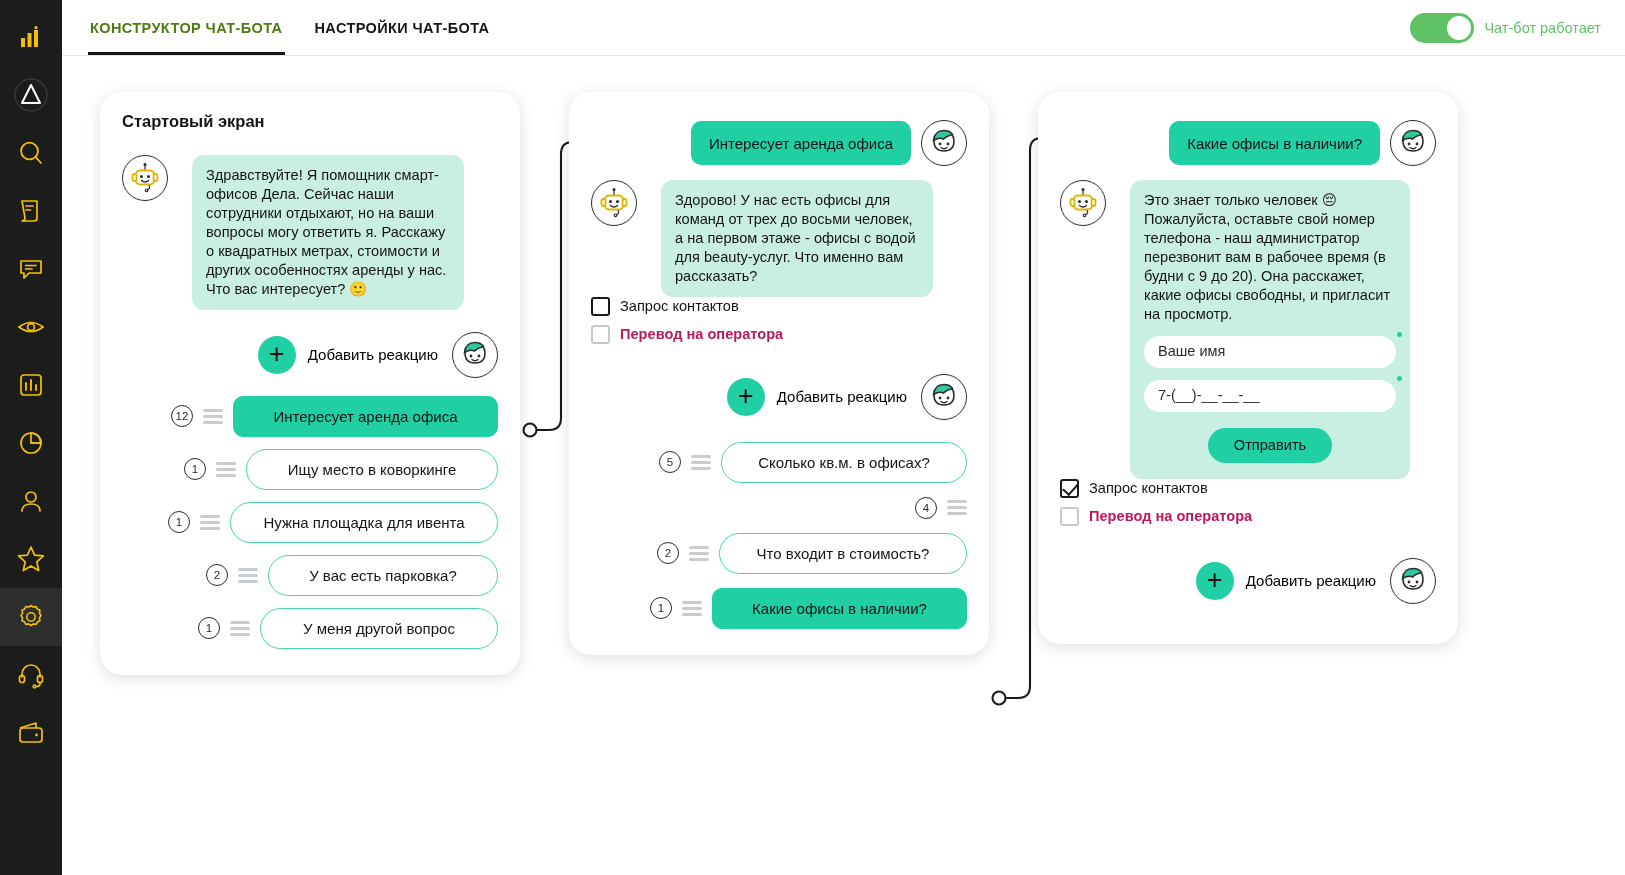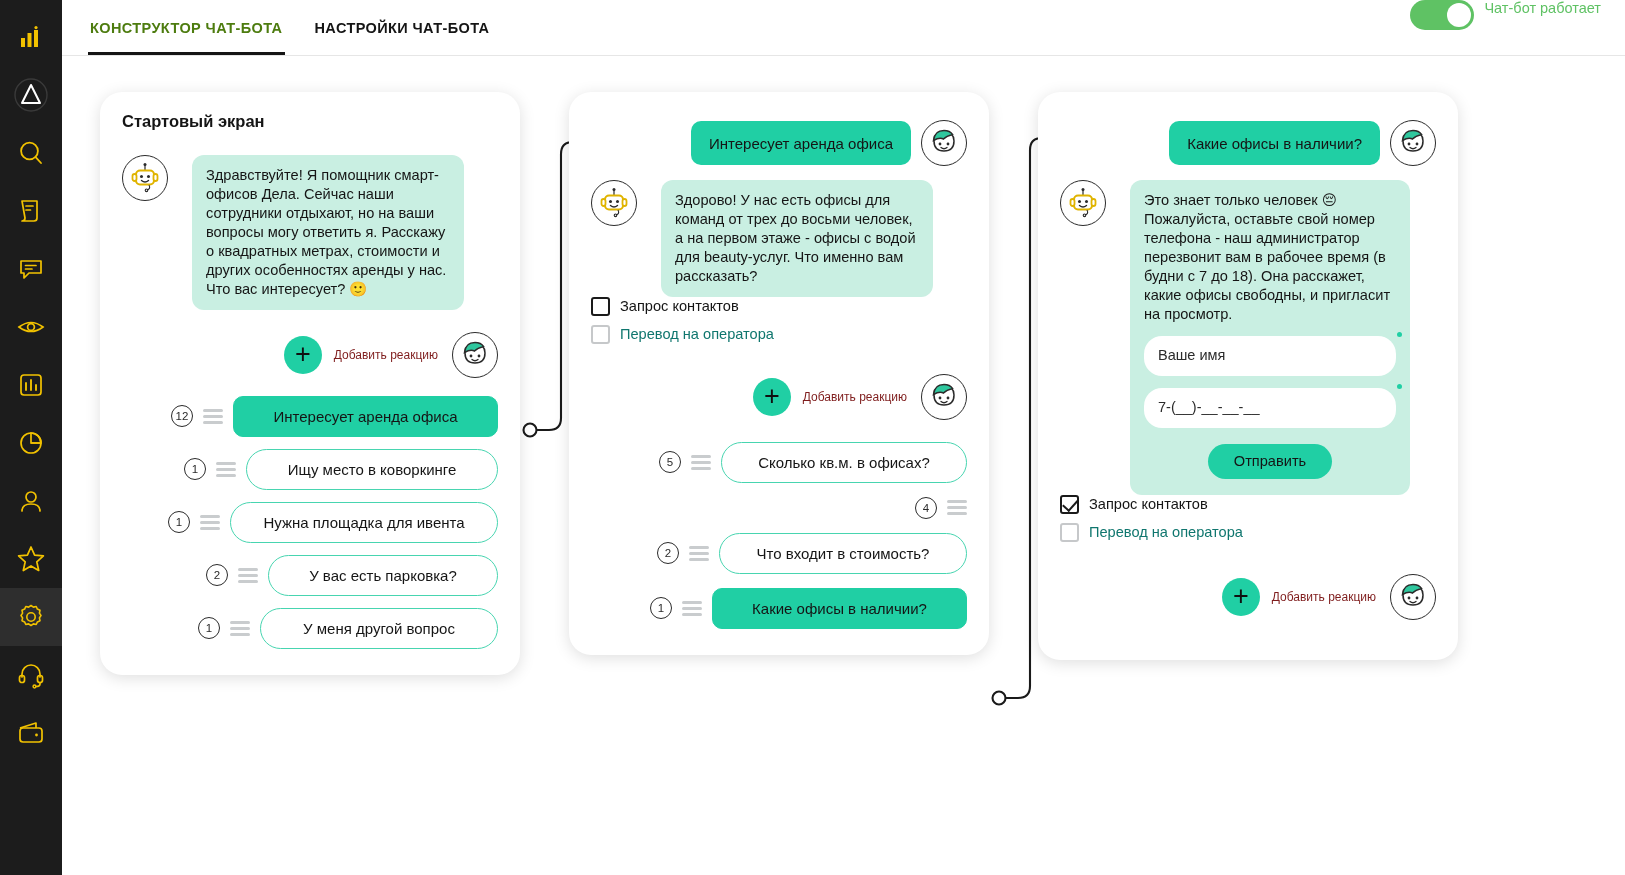--- a/index.html
+++ b/index.html
@@ -38,21 +38,21 @@
     font-size: 14.5px; letter-spacing: .4px; font-weight: 700;
     color: #4d7c0f; cursor: pointer; position: relative;
     padding: 0 2px;
   }
   .tab.inactive { font-weight: 700; color: #151515; }
   .tab.active::after {
     content: ""; position: absolute; left: 0; right: 0; bottom: 0;
     height: 3px; background: #151515;
   }
   .topbar-right {
-    margin-left: auto; display: flex; gap: 10px;
+    margin-left: auto; display: flex; align-items: center; gap: 10px;
   }
   .toggle {
     width: 64px; height: 30px; border-radius: 16px; background: #5fc264;
     position: relative; cursor: pointer; flex: 0 0 64px;
   }
   .toggle .knob {
     position: absolute; top: 3px; right: 3px;
     width: 24px; height: 24px; border-radius: 50%; background: #ffffff;
   }
   .toggle-label { font-size: 14.5px; color: #5fc264; font-weight: 400; }
@@ -104,21 +104,21 @@
     display: flex; align-items: center; justify-content: flex-end; gap: 0;
   }
   .plus-btn {
     width: 38px; height: 38px; border-radius: 50%; background: #20cfa4;
     display: flex; align-items: center; justify-content: center;
     cursor: pointer; flex: 0 0 38px;
   }
   .plus-btn::before {
     content: ""; position: absolute; }
   .plus-glyph { font-size: 27px; line-height: 0; color: #101010; font-weight: 300; margin-top:-2px;}
-  .reaction-label { font-size: 12px; color: #7f1d1d; margin: 0 14px 0 12px; }
+  .reaction-label { font-size: 15px; color: #000000; margin: 0 14px 0 12px; }
 
   .opt-list { margin-top: 18px; display: flex; flex-direction: column; gap: 12px; align-items: flex-end; }
   .opt-row { display: flex; align-items: center; justify-content: flex-end; gap: 10px; }
   .opt-badge {
     width: 22px; height: 22px; border-radius: 50%;
     border: 1.3px solid #2b2b2b; color: #2b2b2b;
     font-size: 11.5px; display: flex; align-items: center; justify-content: center;
     flex: 0 0 22px;
   }
   .drag {
@@ -141,25 +141,25 @@
     width: 19px; height: 19px; border-radius: 3px; border: 2px solid #1a1a1a;
     background: #fff; flex: 0 0 19px; position: relative;
   }
   .chk.muted { border-color: #c6c8ca; }
   .chk.on::after {
     content: ""; position: absolute; left: 4px; top: -1px;
     width: 7px; height: 13px; border: solid #1a1a1a;
     border-width: 0 2.2px 2.2px 0; transform: rotate(42deg);
   }
   .check-label { font-size: 14.6px; color: #151515; }
-  .check-label.muted { color: #0f766e; }
+  .check-label.muted { color: #be185d; font-weight: bold; }
 
   
   .form-field {
-    background: #ffffff; border-radius: 18px; height: 40px;
+    background: #ffffff; border-radius: 18px; height: 32px;
     display: flex; align-items: center; padding: 0 14px;
     font-size: 14.5px; color: #2b2b2b; margin-top: 12px; position: relative;
   }
   .form-field .dot {
     position: absolute; right: -6px; top: -4px;
     width: 5px; height: 5px; border-radius: 50%; background: #20cfa4;
   }
   .send-wrap { display: flex; justify-content: center; margin-top: 16px; }
   .send-btn {
     background: #20cfa4; border-radius: 18px; padding: 8px 26px;
@@ -533,21 +533,21 @@
                   <rect x="4.5" y="13" width="4" height="7" rx="2" fill="#fff" stroke="#e0b400" stroke-width="1.8"></rect>
                   <rect x="25.5" y="13" width="4" height="7" rx="2" fill="#fff" stroke="#e0b400" stroke-width="1.8"></rect>
                   <circle cx="13.5" cy="15.5" r="1.5" fill="#2b2b2b"></circle>
                   <circle cx="20.5" cy="15.5" r="1.5" fill="#2b2b2b"></circle>
                   <path d="M13.5 19.5 q3.5 3 7 0" fill="none" stroke="#2b2b2b" stroke-width="1.4" stroke-linecap="round"></path>
                   <path d="M21 24 q2 4 -2 5" fill="none" stroke="#2b2b2b" stroke-width="1.1"></path>
                   <circle cx="18.5" cy="29.3" r="1.3" fill="none" stroke="#2b2b2b" stroke-width="1.1"></circle>
                 </svg>
               </div>
               <div class="bubble-bot" style="max-width:280px; padding-bottom:16px;">
-                <div>Это знает только человек 😔 Пожалуйста, оставьте свой номер телефона - наш администратор перезвонит вам в рабочее время (в будни с 7 до 18). Она расскажет, какие офисы свободны, и пригласит на просмотр.</div>
+                <div>Это знает только человек 😔 Пожалуйста, оставьте свой номер телефона - наш администратор перезвонит вам в рабочее время (в будни с 9 до 20). Она расскажет, какие офисы свободны, и пригласит на просмотр.</div>
                 <div class="form-field">
                   <span>Ваше имя</span>
                   <span class="dot"></span>
                 </div>
                 <div class="form-field">
                   <span>7-(__)-__-__-__</span>
                   <span class="dot"></span>
                 </div>
                 <div class="send-wrap">
                   <div class="send-btn">Отправить</div>

